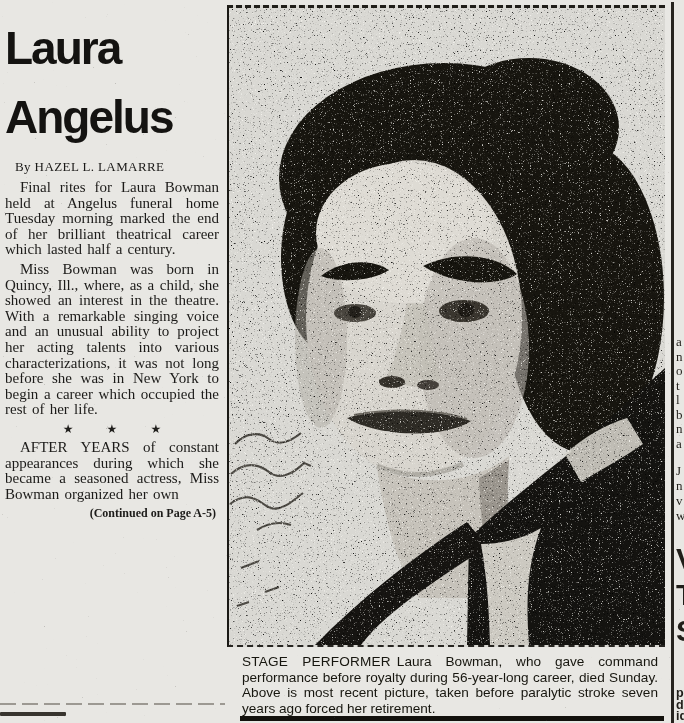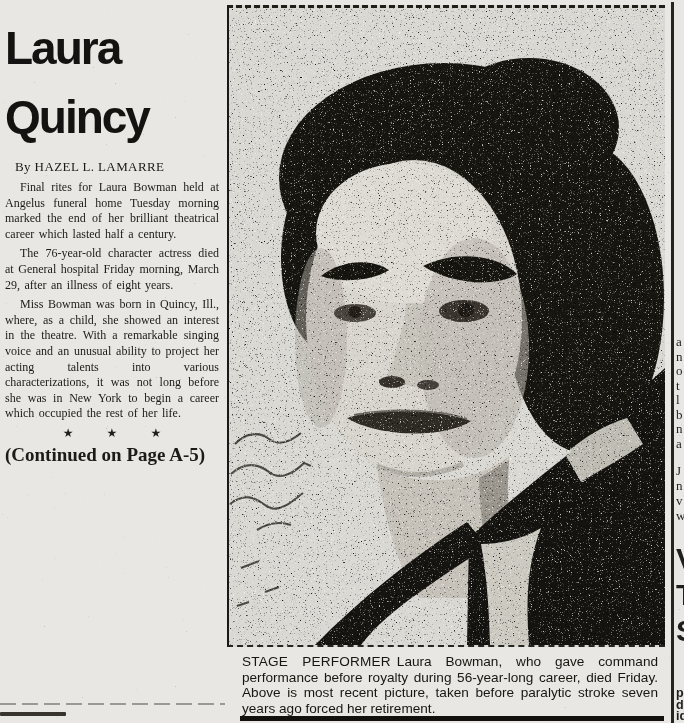--- a/index.html
+++ b/index.html
@@ -15,29 +15,29 @@
   }
   .headline{
     margin:0; font-family:"Liberation Sans", sans-serif; font-weight:700;
     font-size:46px; line-height:69px; letter-spacing:-2px; color:#141311;
   }
   .byline{
     font-weight:400; font-size:13px; letter-spacing:.4px;
     margin:7px 0 5px 10px; white-space:nowrap; color:#1a1917;
   }
   .para{
-    margin:0 0 4px 0; font-size:12px; line-height:15.6px;
+    margin:0 0 4px 0; font-size:15px; line-height:15.6px;
     text-align:justify; text-indent:15px; word-spacing:1.5px;
   }
   .stars{
     text-align:center; font-size:12px; letter-spacing:15px;
     padding-left:15px; margin:2px 0 3px 0; color:#201f1c;
   }
   .continued{
-    font-weight:700; font-size:19px; 
+    font-weight:700; font-size:12px; text-align:right;
     padding-right:3px; margin-top:1px;
   }
   .smudge-line{
     position:absolute; left:0; top:703px; width:225px; height:2px;
     background:repeating-linear-gradient(90deg,#8f8b84 0 16px, rgba(0,0,0,0) 16px 22px);
     opacity:.85;
   }
   .stub-bar{
     position:absolute; left:0; top:712px; width:66px; height:4px;
     background:#37342e; border-radius:1px;
@@ -86,27 +86,27 @@
   }
 </style>
 </head>
 <body>
 
 <div class="page">
 
   <div class="left-col">
     <h1 class="headline">
       <div>Laura</div>
-      <div>Quincy</div>
+      <div>Angelus</div>
     </h1>
     <div class="byline">By HAZEL L. LAMARRE</div>
     <p class="para">Final rites for Laura Bowman held at Angelus funeral home Tuesday morning marked the end of her brilliant theatrical career which lasted half a century.</p>
-    <p class="para">The 76-year-old character actress died at General hospital Friday morning, March 29, after an illness of eight years.</p>
     <p class="para">Miss Bowman was born in Quincy, Ill., where, as a child, she showed an interest in the theatre. With a remarkable singing voice and an unusual ability to project her acting talents into various characterizations, it was not long before she was in New York to begin a career which occupied the rest of her life.</p>
     <div class="stars">★ ★ ★</div>
+    <p class="para">AFTER YEARS of constant appearances during which she became a seasoned actress, Miss Bowman organized her own</p>
     <div class="continued">(Continued on Page A-5)</div>
   </div>
   <div class="smudge-line"></div>
   <div class="stub-bar"></div>
 
   <div class="photo-frame">
     <svg viewBox="0 0 436 637" preserveAspectRatio="none">
       <defs>
         <filter id="nd" x="0%" y="0%" width="100%" height="100%">
           <feTurbulence type="fractalNoise" baseFrequency="0.85" numOctaves="2" seed="4" stitchTiles="stitch"></feTurbulence>
@@ -171,21 +171,21 @@
         <path d="M36,584 l14,-5"></path>
         <path d="M8,598 l12,-4"></path>
       </g>
 
       <rect x="0" y="0" width="436" height="637" filter="url(#nd)" opacity="0.9"></rect>
       <rect x="0" y="0" width="436" height="637" filter="url(#nl)" opacity="0.85"></rect>
     </svg>
   </div>
 
   <div class="caption">
-    <span class="cap-lead">STAGE PERFORMER</span><span>Laura Bowman, who gave command performance before royalty during 56-year-long career, died Friday. Above is most recent picture, taken before paralytic stroke seven years ago forced her retirement.</span>
+    <span class="cap-lead">STAGE PERFORMER</span><span>Laura Bowman, who gave command performance before royalty during 56-year-long career, died Sunday. Above is most recent picture, taken before paralytic stroke seven years ago forced her retirement.</span>
   </div>
   <div class="caption-bar"></div>
 
   <div class="v-rule"></div>
   <div class="frag frag-small-top">
       <div>a</div>
       <div>n</div>
       <div>o</div>
       <div>t</div>
       <div>l</div>

